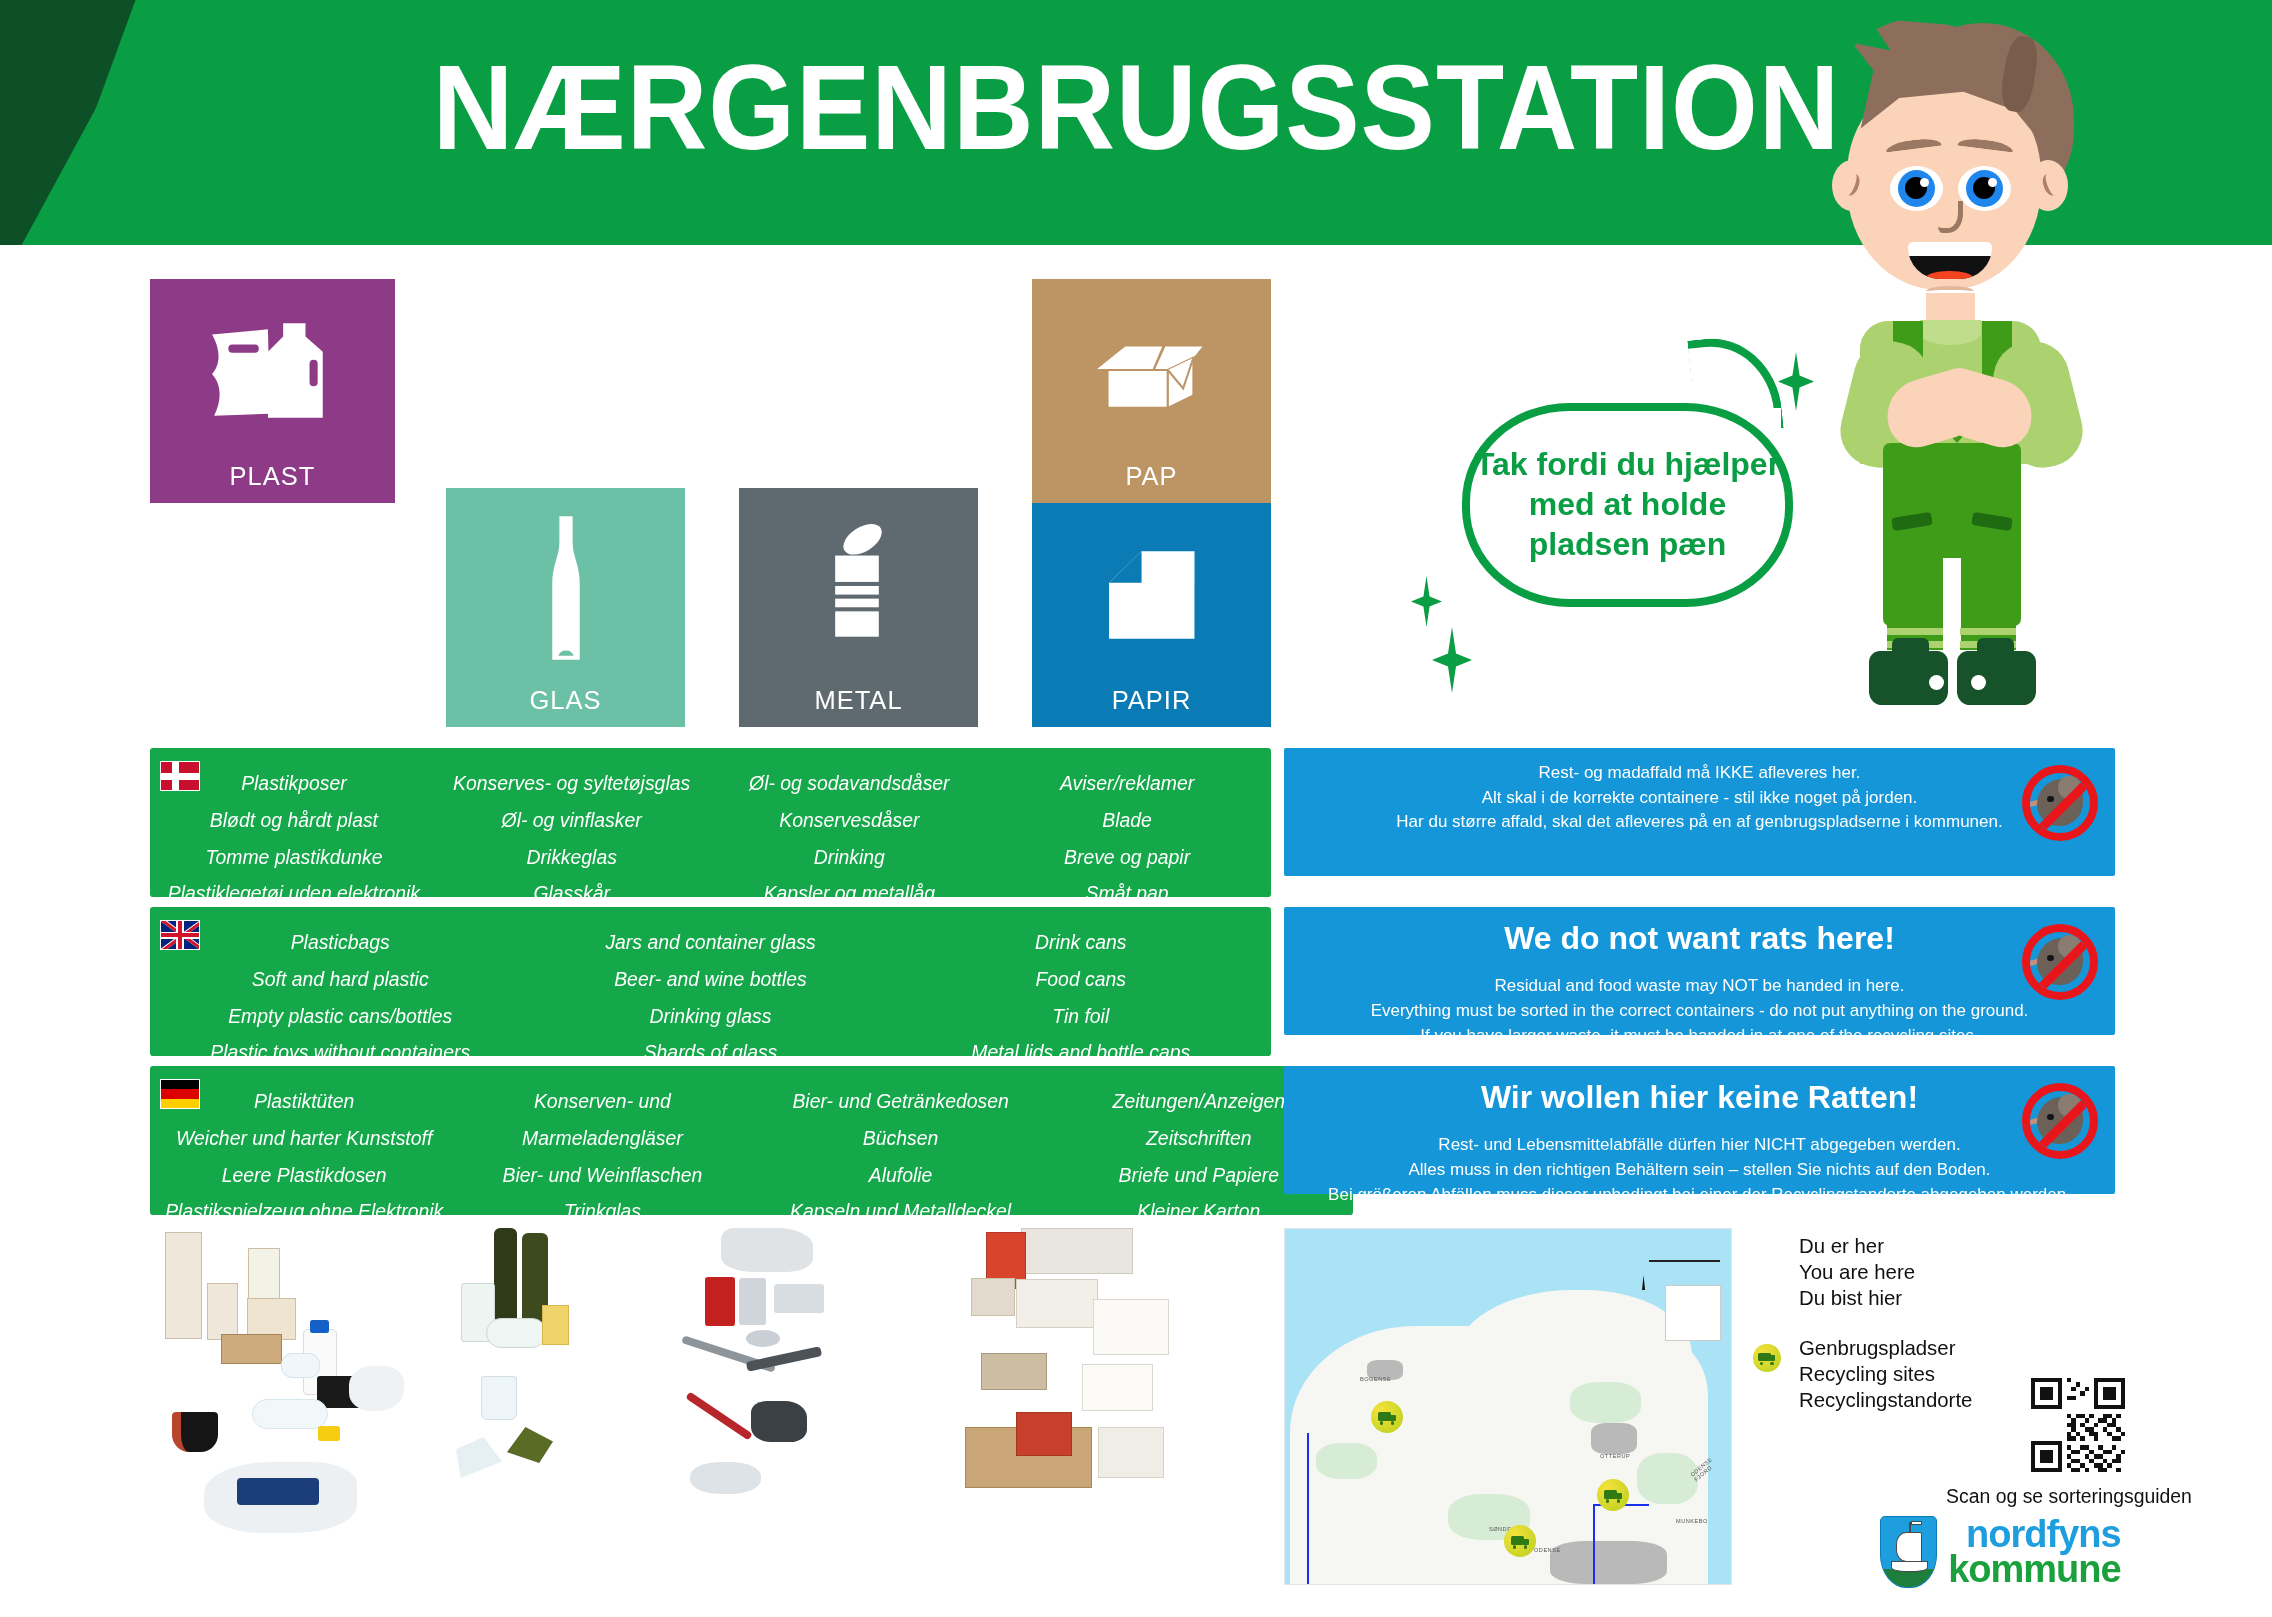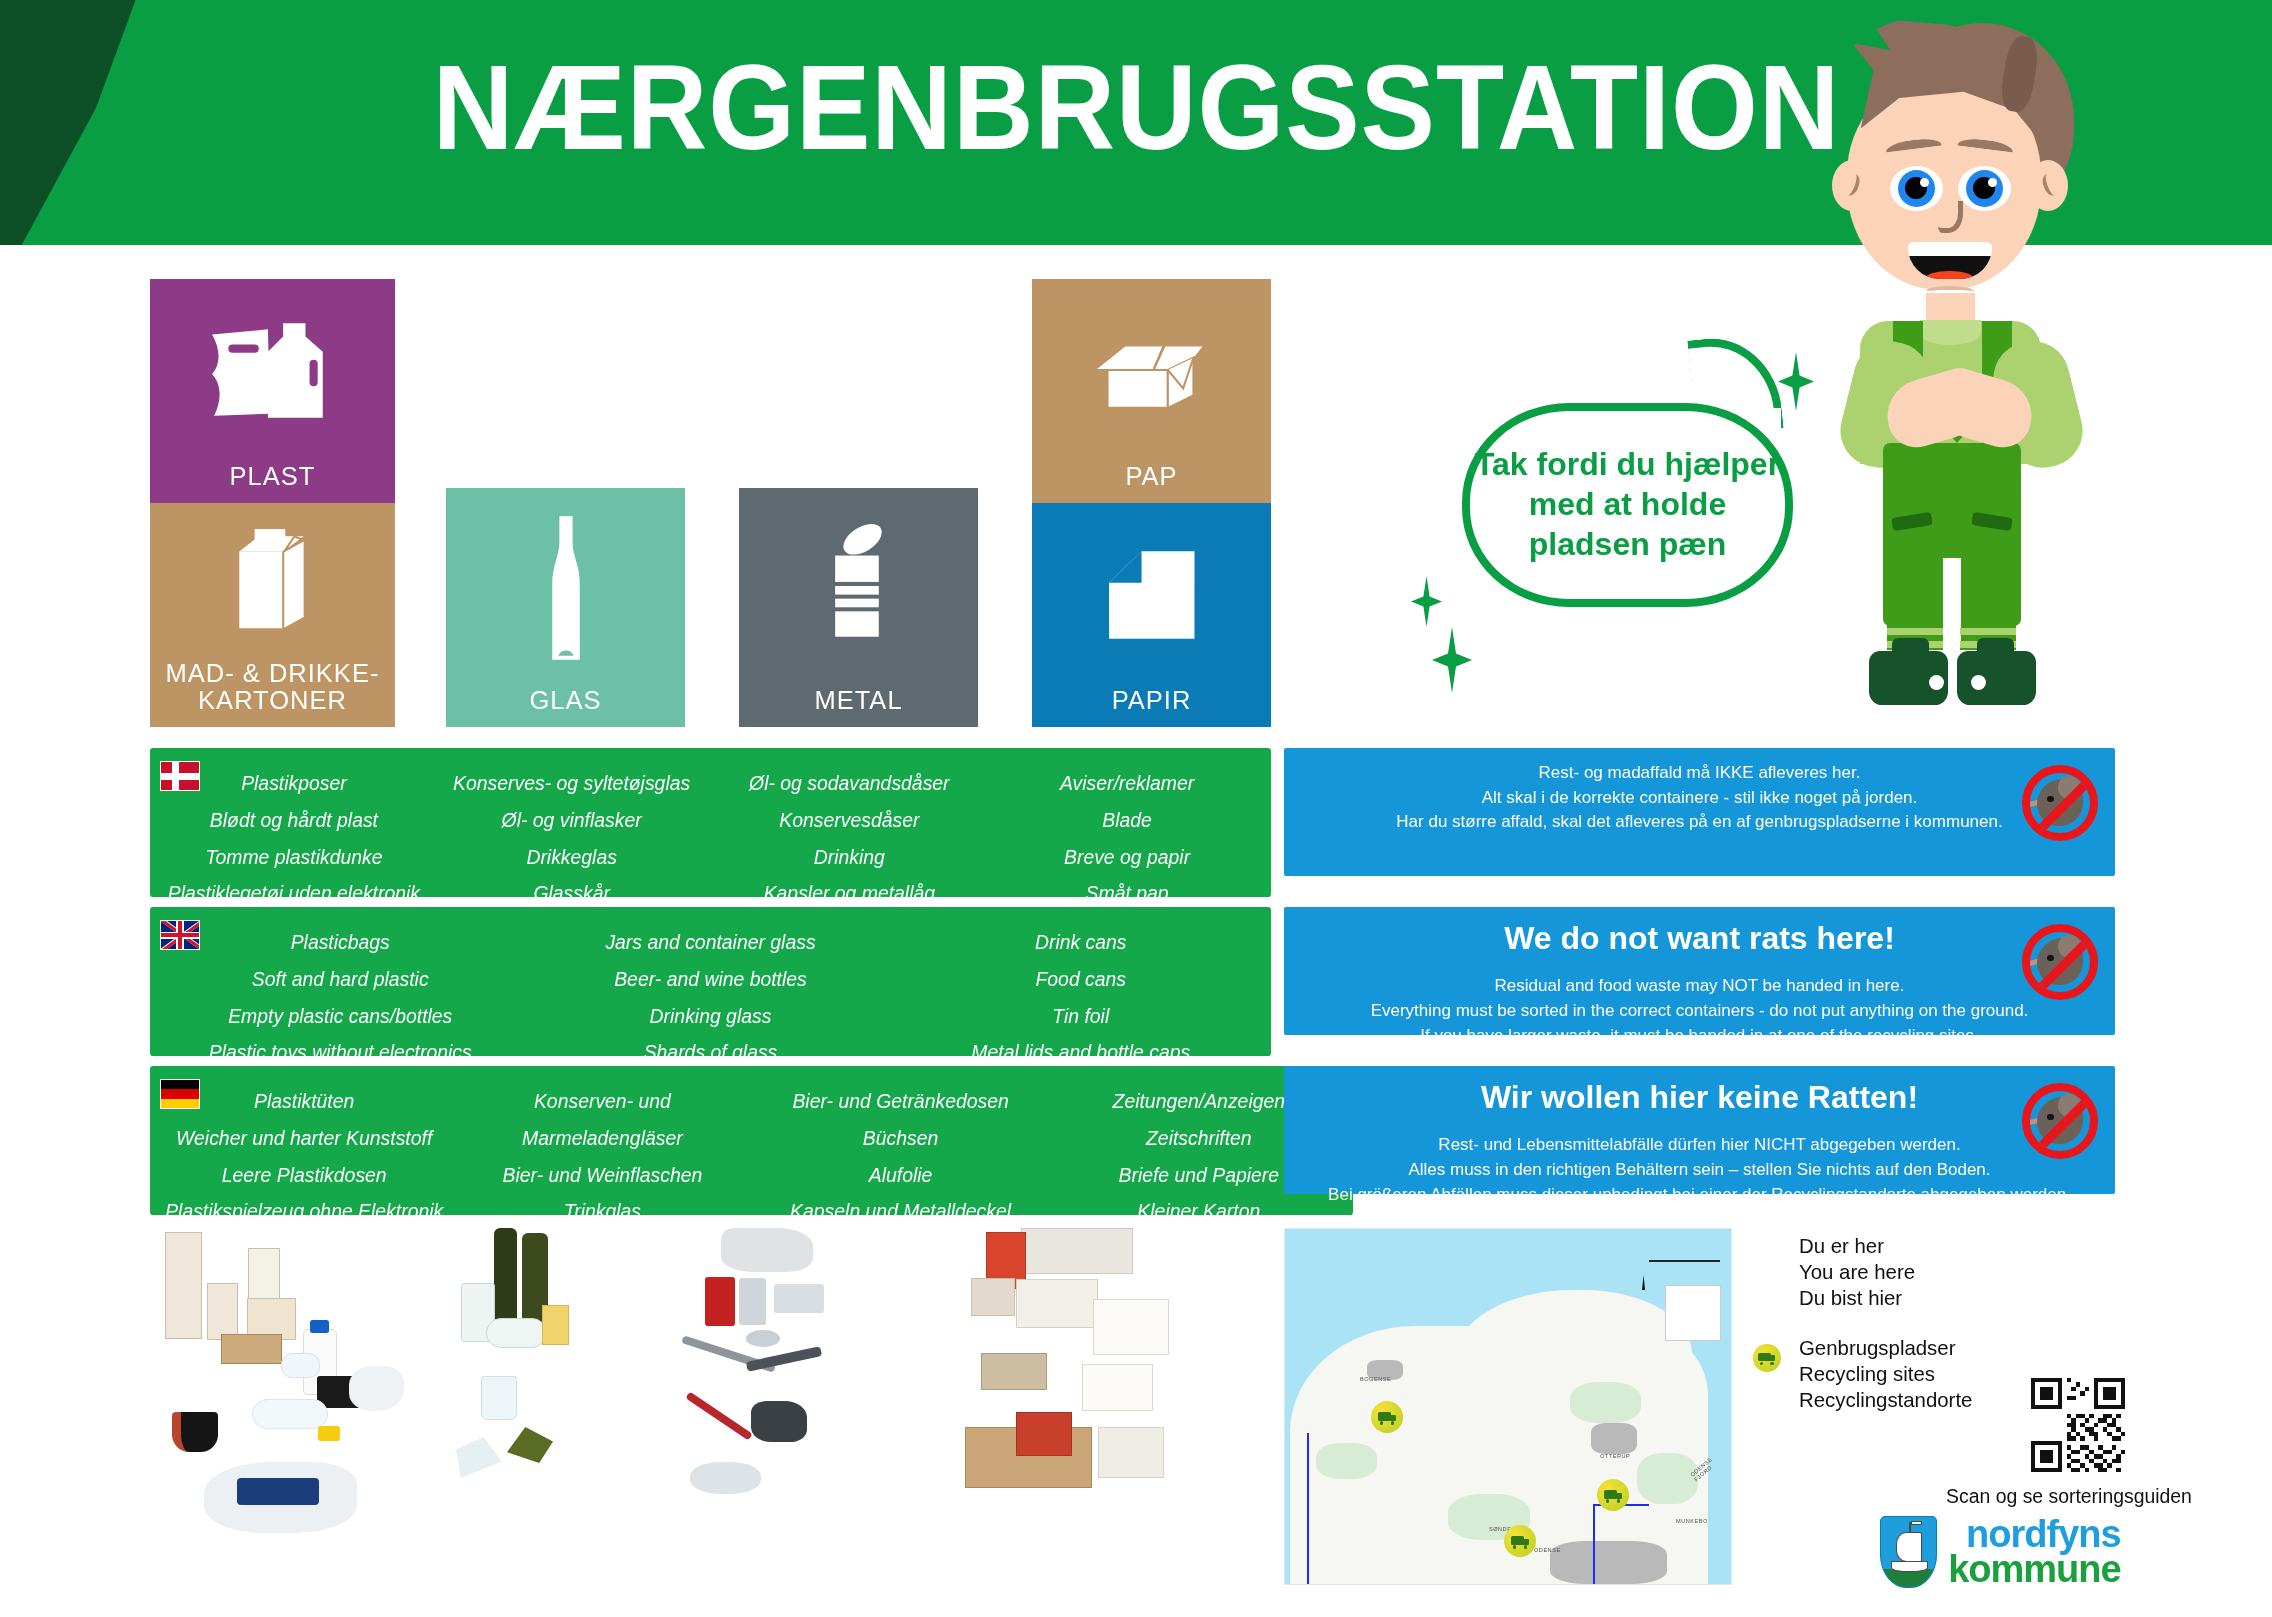--- a/index.html
+++ b/index.html
@@ -276,33 +276,20 @@
       <svg width="132" height="97" viewBox="0 0 260 190">
         <path d="M10 22 L120 12 L124 178 L14 182 C30 150 28 120 10 100 C28 80 26 50 10 22Z" fill="#fff"></path>
         <rect x="42" y="42" width="60" height="16" rx="8" fill="#8d3a87"></rect>
         <path d="M150 0 h44 v26 l34 30 v130 h-108 V56 l30 -30Z" fill="#fff"></path>
         <rect x="202" y="72" width="16" height="52" rx="8" fill="#8d3a87"></rect>
       </svg>
     </div>
     <div class="tile-lbl">PLAST</div>
   </div>
 
-  <div class="tile t-kart">
-    <div class="tile-ico">
-      <svg width="97" height="110" viewBox="0 0 190 215">
-        <path d="M30 48 h86 v150 h-86Z" fill="#fff"></path>
-        <path d="M116 48 l40 -22 v150 l-40 22Z" fill="#fff"></path>
-        <path d="M30 48 l38 -30 h88 l-40 30Z" fill="#fff"></path>
-        <path d="M60 4 h60 v22 h-60Z" fill="#fff"></path>
-        <path d="M116 48 l40 -22 M116 48 v150" stroke="#bd9463" stroke-width="4" fill="none"></path>
-        <path d="M118 48 l20 -30 l18 8" stroke="#bd9463" stroke-width="4" fill="none"></path>
-      </svg>
-    </div>
-    <div class="tile-lbl">MAD- &amp; DRIKKE-KARTONER</div>
-  </div>
 
   <div class="tile t-glas">
     <div class="tile-ico">
       <svg width="56" height="148" viewBox="0 0 110 290">
         <path d="M42 4 h26 v52 c0 26 14 44 14 80 v150 h-54 V136 c0 -36 14 -54 14 -80Z" fill="#fff"></path>
         <path d="M40 278 a16 16 0 0 1 30 0Z" fill="#6cc0a6"></path>
       </svg>
     </div>
     <div class="tile-lbl">GLAS</div>
   </div>
@@ -386,21 +373,21 @@
           <i class="d3"></i>
           <i class="d4"></i>
         <i class="h"></i>
           <i class="v"></i>
           <i class="h2"></i>
           <i class="v2"></i>
       </span>
       <div class="pitem">Plasticbags</div>
       <div class="pitem">Soft and hard plastic</div>
       <div class="pitem">Empty plastic cans/bottles</div>
-      <div class="pitem">Plastic toys without electronics</div>
+      <div class="pitem">Plastic toys without containers</div>
       <div class="pitem">Food and drink cartons</div>
     </div>
     <div class="pcol">
       <div class="pitem">Jars and container glass</div>
       <div class="pitem">Beer- and wine bottles</div>
       <div class="pitem">Drinking glass</div>
       <div class="pitem">Shards of glass</div>
     </div>
     <div class="pcol">
       <div class="pitem">Drink cans</div>

